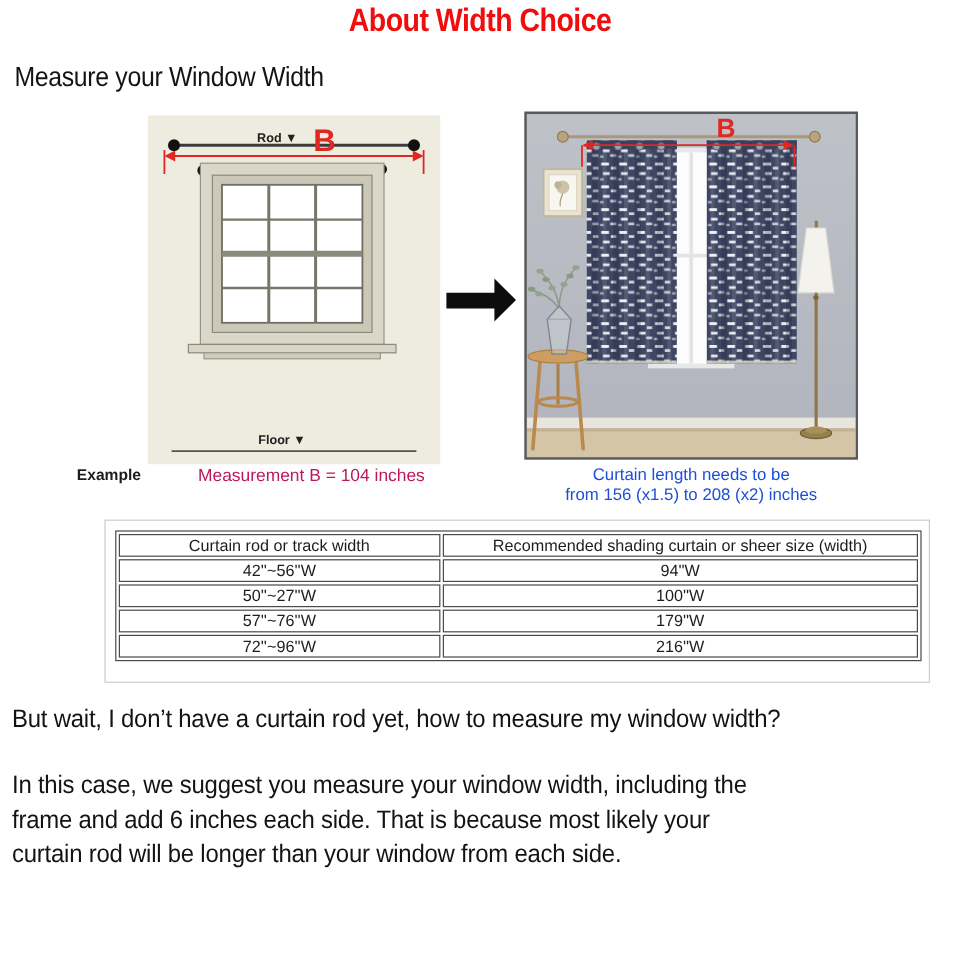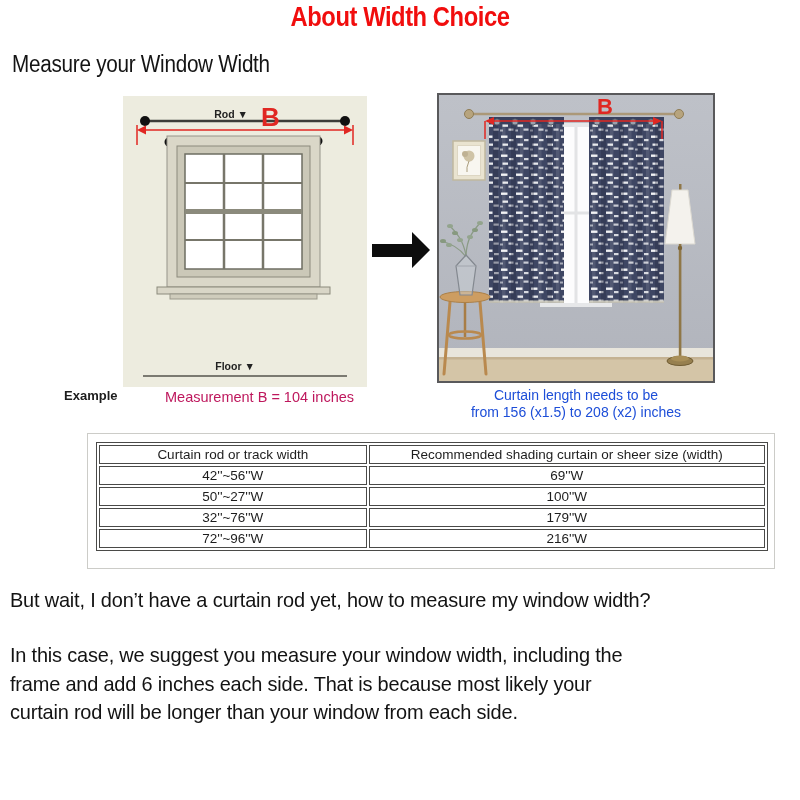--- a/index.html
+++ b/index.html
@@ -229,28 +229,28 @@
     <table class="size-table">
       <thead>
         <tr>
           <th>Curtain rod or track width</th>
           <th>Recommended shading curtain or sheer size (width)</th>
         </tr>
       </thead>
       <tbody>
         <tr>
           <td>42''~56''W</td>
-          <td>69''W</td>
+          <td>94''W</td>
         </tr>
         <tr>
           <td>50''~27''W</td>
           <td>100''W</td>
         </tr>
         <tr>
-          <td>32''~76''W</td>
+          <td>57''~76''W</td>
           <td>179''W</td>
         </tr>
         <tr>
           <td>72''~96''W</td>
           <td>216''W</td>
         </tr>
       </tbody>
     </table>
   </div>
 

